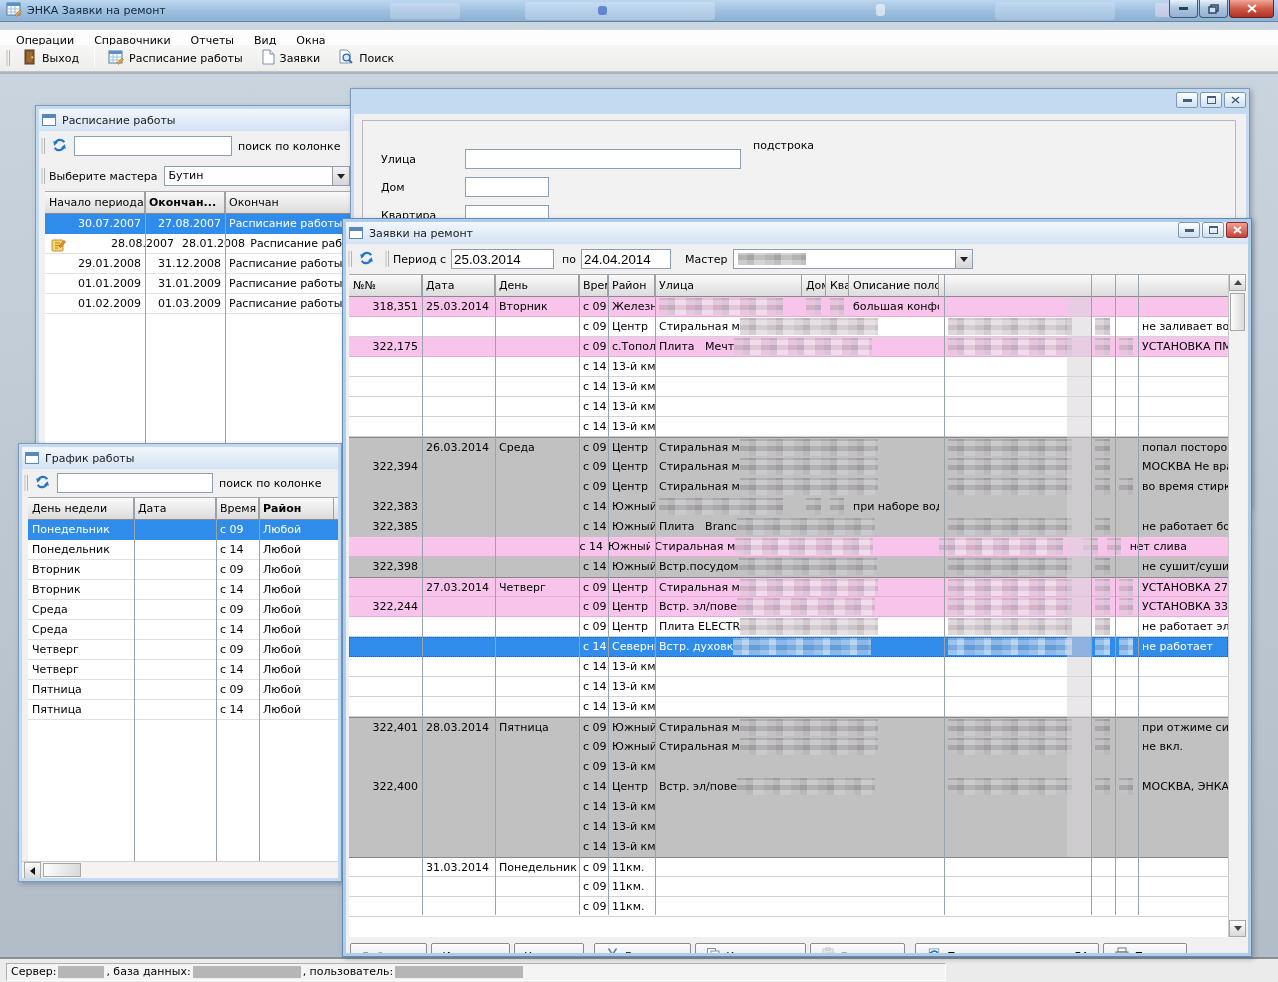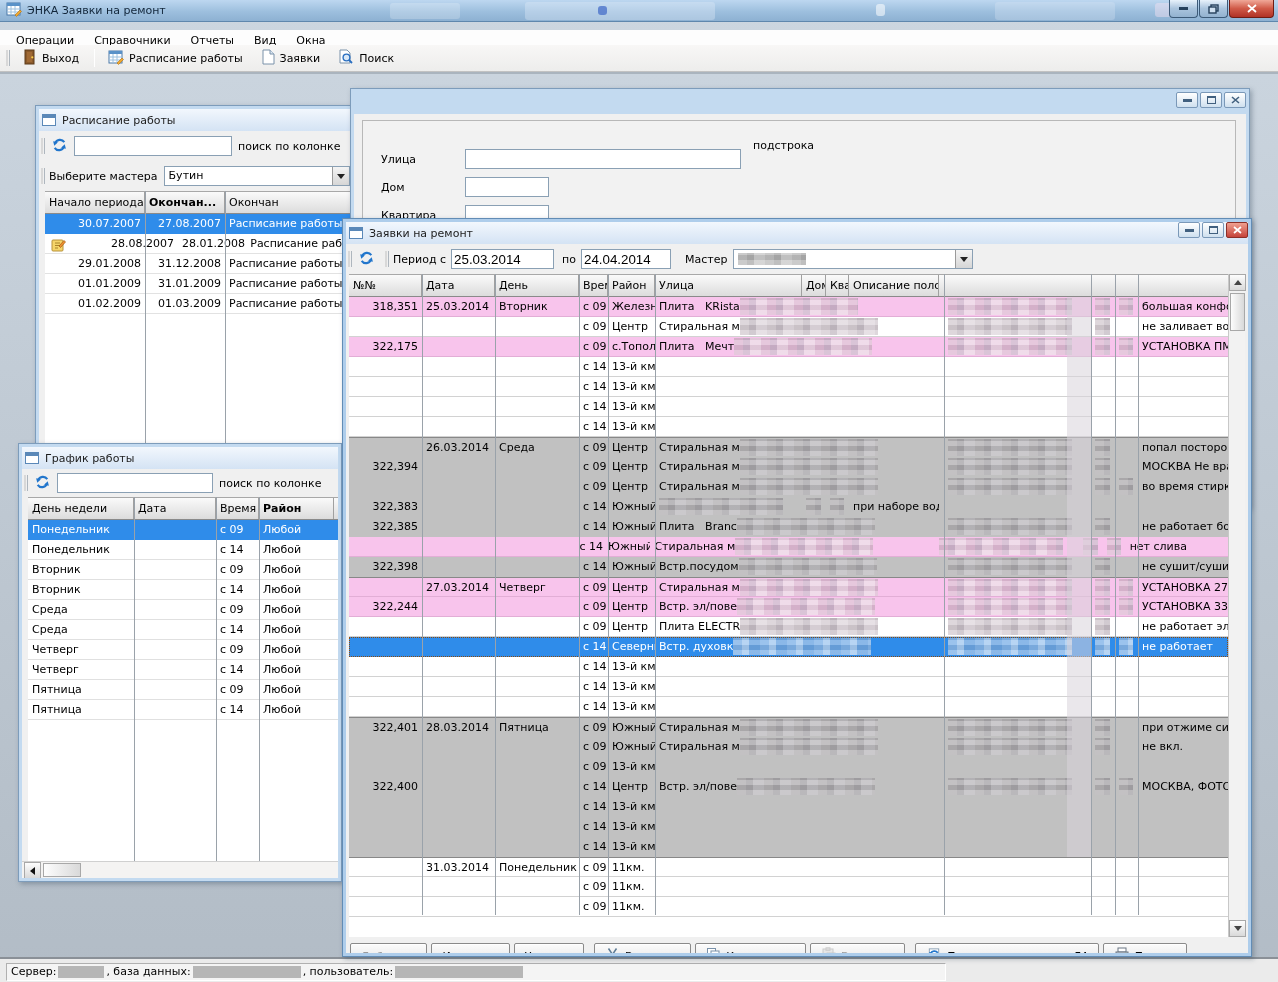--- a/index.html
+++ b/index.html
@@ -437,21 +437,20 @@
             <div class="th" style="width: 23px;">Квар</div>
             <div class="th" style="width: 90px;">Описание полом</div>
           </div>
           <div class="rowsbox" style="height: 620px;">
             <div class="rrow bg-p">
               <div class="cell num" style="width: 73px;">318,351</div>
               <div class="cell" style="width: 73px;">25.03.2014</div>
               <div class="cell" style="width: 84px;">Вторник</div>
               <div class="cell" style="width: 29px;">с 09</div>
               <div class="cell" style="width: 47px;">Железно</div>
-              <div class="cell" style="width: 289px; white-space: pre;">Плита   KRista<div class="mos mos-p" style="width: 118px;"></div></div>
               <div class="cell" style="width: 147px;"><div class="mos mos-p" style="width: 124px;"></div></div>
               <div class="cell" style="width: 24px;"><div class="mos mos-p" style="width: 15px;"></div></div>
               <div class="cell" style="width: 23px;"><div class="mos mos-p" style="width: 14px;"></div></div>
               <div class="cell" style="width: 90px;">большая конфор</div>
             </div>
             <div class="rrow bg-w">
               <div class="cell num" style="width: 73px;"></div>
               <div class="cell" style="width: 73px;"></div>
               <div class="cell" style="width: 84px;"></div>
               <div class="cell" style="width: 29px;">с 09</div>
@@ -728,21 +727,21 @@
             <div class="rrow bg-g">
               <div class="cell num" style="width: 73px;">322,400</div>
               <div class="cell" style="width: 73px;"></div>
               <div class="cell" style="width: 84px;"></div>
               <div class="cell" style="width: 29px;">с 14</div>
               <div class="cell" style="width: 47px;">Центр</div>
               <div class="cell" style="width: 289px; white-space: pre;">Встр. эл/пове<div class="mos mos-g" style="width: 138px;"></div></div>
               <div class="cell" style="width: 147px;"><div class="mos mos-g" style="width: 124px;"></div></div>
               <div class="cell" style="width: 24px;"><div class="mos mos-g" style="width: 15px;"></div></div>
               <div class="cell" style="width: 23px;"><div class="mos mos-g" style="width: 14px;"></div></div>
-              <div class="cell" style="width: 90px;">МОСКВА, ФОТО</div>
+              <div class="cell" style="width: 90px;">МОСКВА, ЭНКА</div>
             </div>
             <div class="rrow bg-g">
               <div class="cell num" style="width: 73px;"></div>
               <div class="cell" style="width: 73px;"></div>
               <div class="cell" style="width: 84px;"></div>
               <div class="cell" style="width: 29px;">с 14</div>
               <div class="cell" style="width: 47px;">13-й км</div>
               <div class="cell" style="width: 289px; white-space: pre;"></div>
               <div class="cell" style="width: 147px;"></div>
               <div class="cell" style="width: 24px;"></div>

